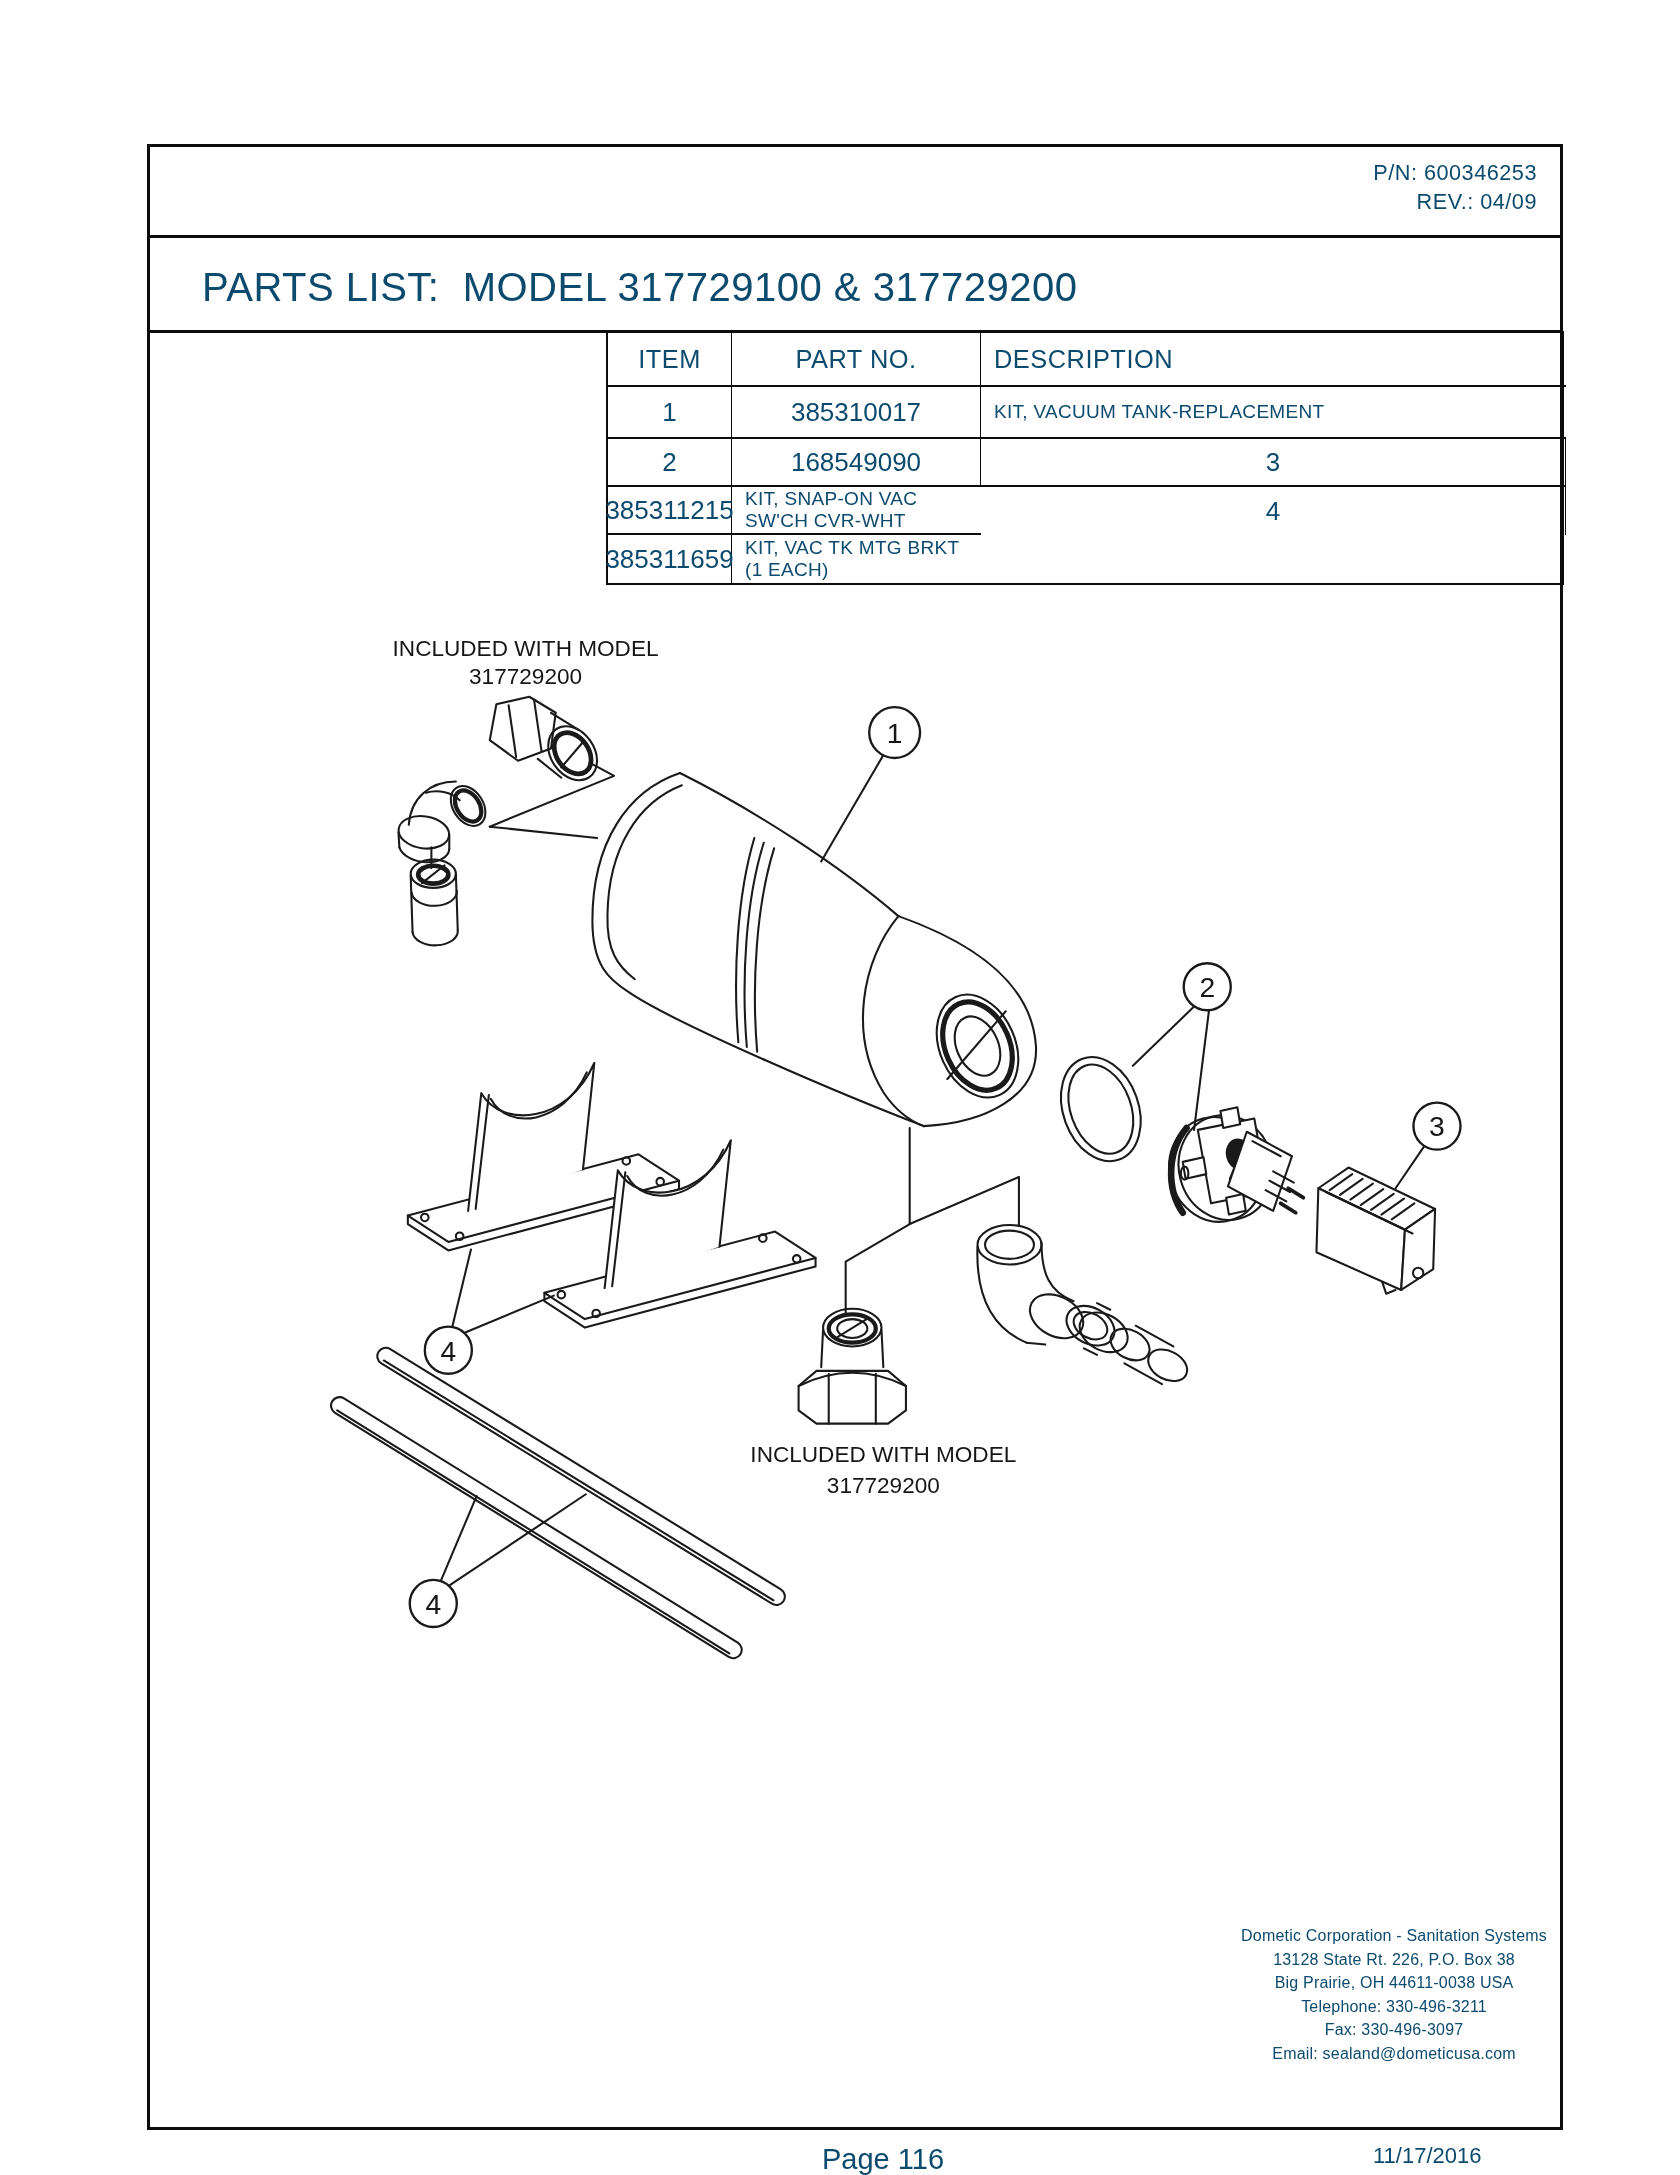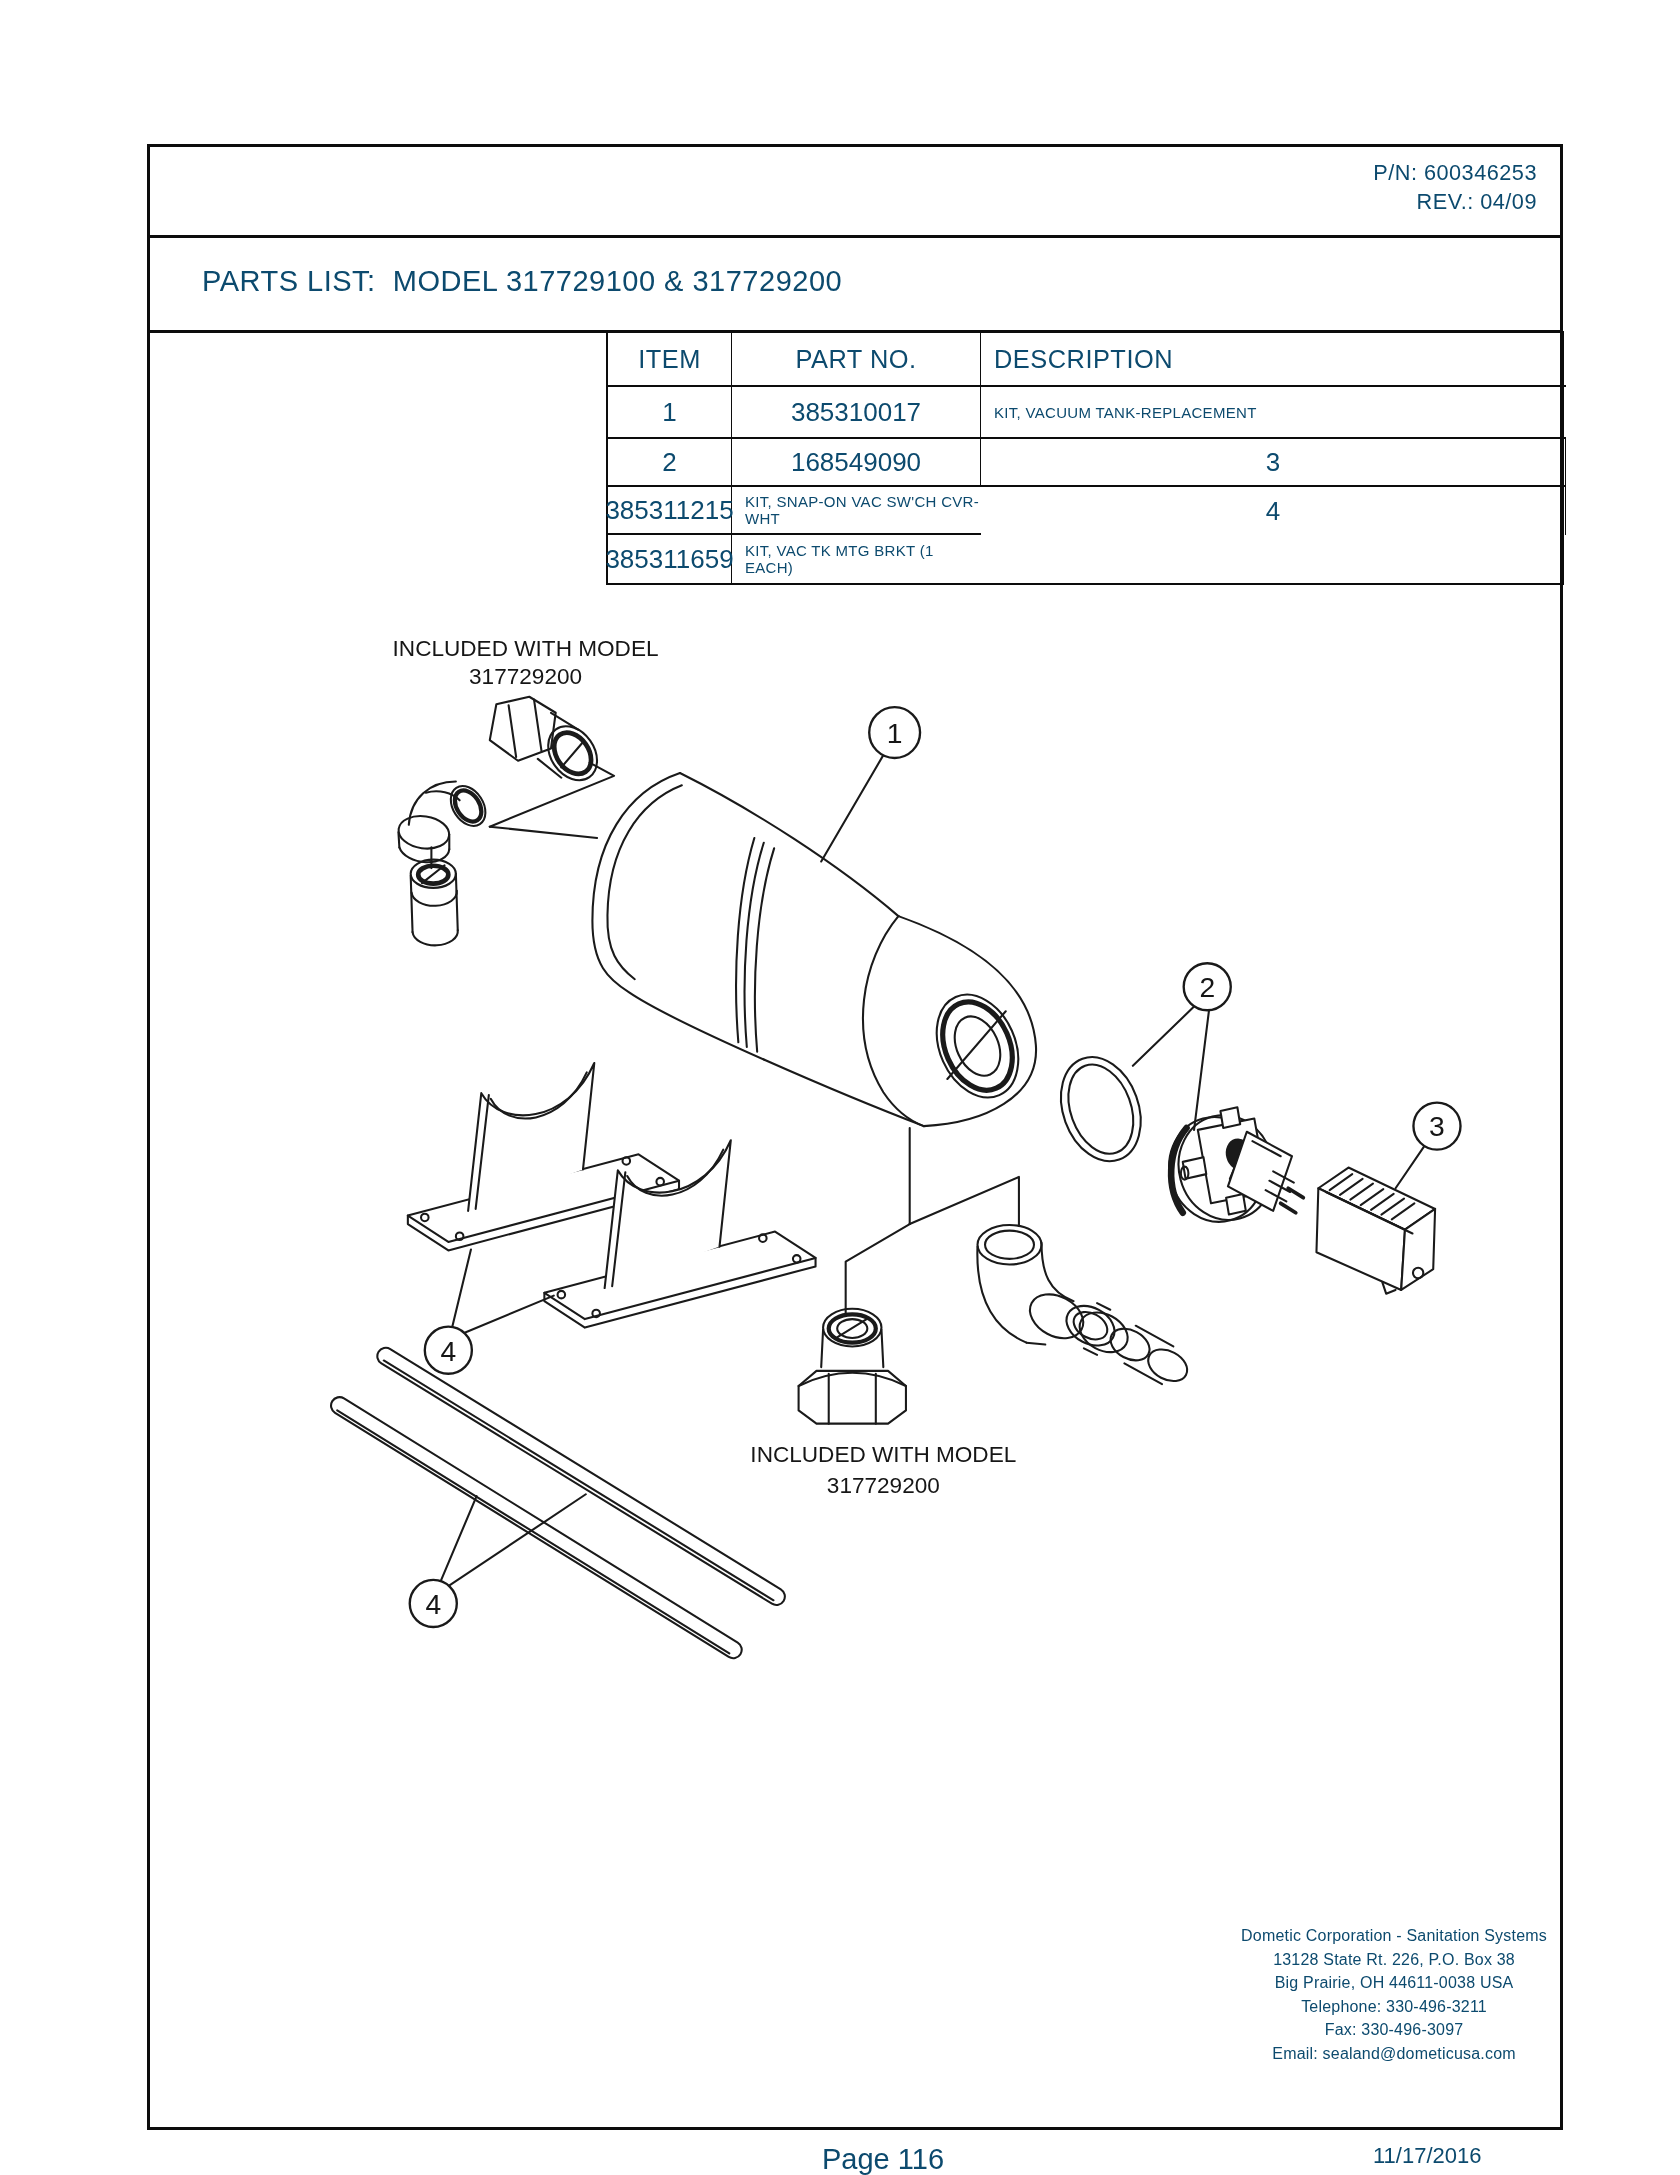--- a/index.html
+++ b/index.html
@@ -3,33 +3,33 @@
 <meta charset="utf-8">
 <style>
   html,body{margin:0;padding:0;background:#fff;}
   .page{position:relative;width:1681px;height:2175px;background:#fff;
         font-family:"Liberation Sans", sans-serif;color:#0c4a6e;overflow:hidden;}
   .border-box{position:absolute;left:147px;top:144px;width:1416px;height:1986px;
         border:3.8px solid #0c0c0c;box-sizing:border-box;}
   .hline{position:absolute;left:147px;width:1416px;height:2.8px;background:#0c0c0c;}
   .pn-block{position:absolute;top:158px;right:144px;text-align:right;
         font-size:21.7px;line-height:29px;letter-spacing:0.5px;}
-  .title{position:absolute;left:202px;top:265px;font-size:29px;letter-spacing:0.5px;white-space:pre;}
+  .title{position:absolute;left:202px;top:265px;font-size:40px;letter-spacing:0.5px;white-space:pre;}
   
   .ptable{position:absolute;left:606px;top:331px;width:958px;display:grid;
         grid-template-columns:124px 249px 585px;
         grid-template-rows:54px 52px 48px 48px 48px;
         border:2.8px solid #0c0c0c;box-sizing:border-box;background:transparent;}
   .ptable .c{display:flex;align-items:center;justify-content:center;
         border-right:1.9px solid #0c0c0c;border-bottom:2.8px solid #0c0c0c;box-sizing:border-box;}
   .ptable .c.last-col{border-right:none;justify-content:flex-start;padding-left:13px;}
   .ptable .c.last-row{border-bottom:none;}
   .ptable .hd{font-size:25.4px;letter-spacing:0.5px;}
   .ptable .num{font-size:26px;}
-  .ptable .desc{font-size:15px;letter-spacing:0.3px;}
+  .ptable .desc{font-size:19px;letter-spacing:0.3px;}
   .contact{position:absolute;right:134px;top:1924px;text-align:center;
         font-size:16px;line-height:23.5px;letter-spacing:0.2px;}
   .footer-page{position:absolute;left:822px;top:2143px;font-size:29px;}
   .footer-date{position:absolute;left:1373px;top:2143px;font-size:22px;}
   svg.diagram{position:absolute;left:0;top:0;}
   svg.diagram text{font-family:"Liberation Sans", sans-serif;fill:#161616;}
   svg.diagram .lbl{font-size:24px;}
   svg.diagram .co{font-size:30px;}
 </style>
 </head>

